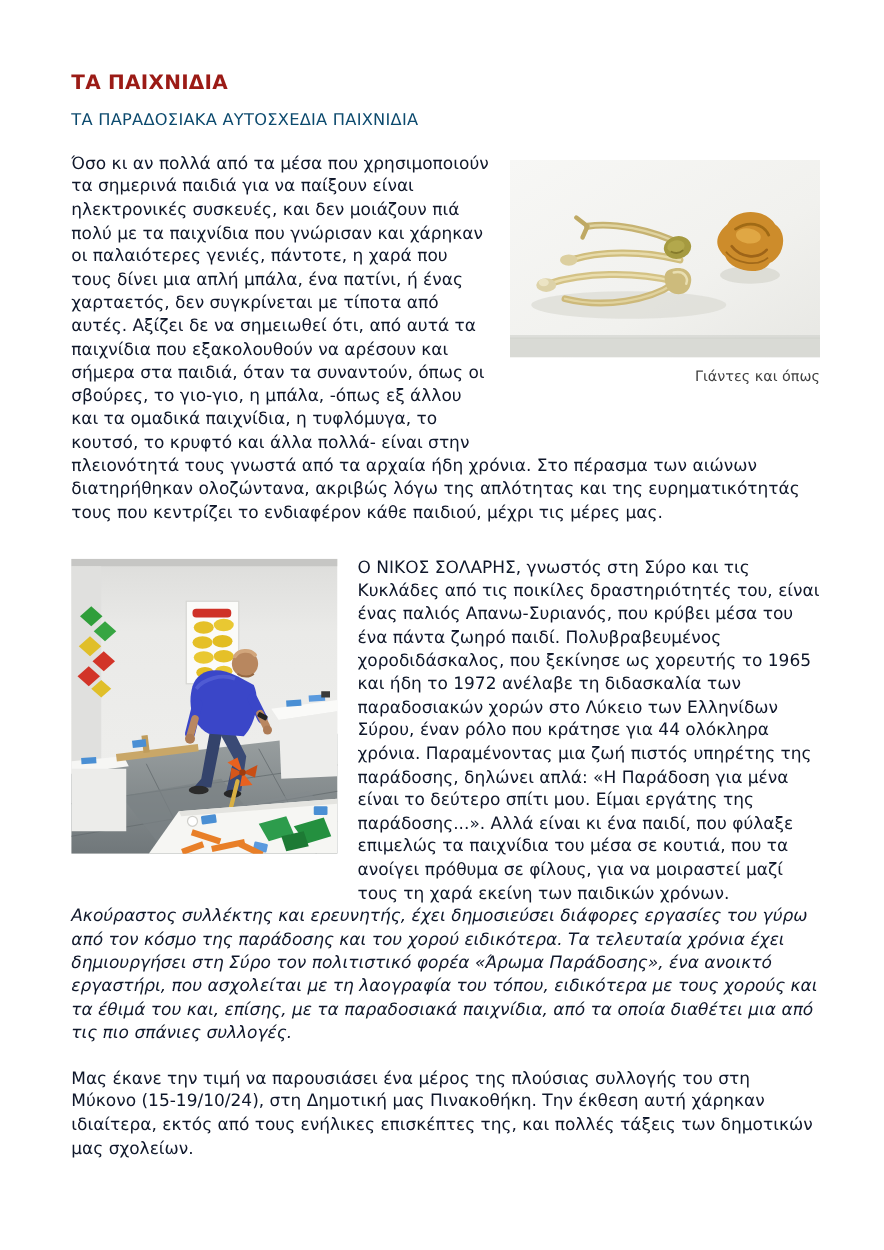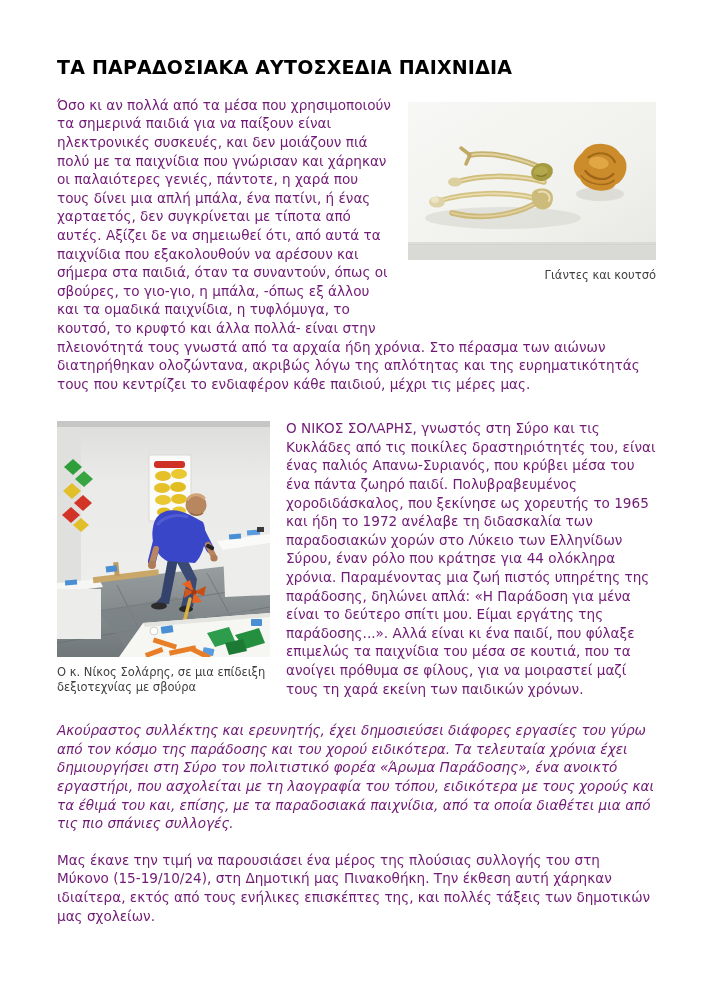--- a/index.html
+++ b/index.html
@@ -12,26 +12,26 @@
     padding:56px 51px 0 57px;
     font-family:"DejaVu Sans","Liberation Sans",sans-serif;
     color:#3a3a3a;
     overflow:hidden;
   }
   h1.title{
     font-size:16px;line-height:1.2;font-weight:bold;
     color:#9b1b16;margin:0 0 14px 0;letter-spacing:.2px;
   }
   h2.subtitle{
-    font-size:19px;line-height:1.2;font-weight:bold;
-    color:#000000;margin:0 0 17px 0;letter-spacing:.2px;
+    font-size:13px;line-height:1.2;font-weight:normal;
+    color:#0c4a6e;margin:0 0 17px 0;letter-spacing:.2px;
   }
   p.body{
     font-size:13.6px;line-height:18.6px;
-    margin:0;color:#701a75;
+    margin:0;color:#0f172a;
     text-align:left;
   }
   p.body + p.body{margin-top:18px;}
   section{margin:0;}
   .sect-intro{margin-bottom:26px;}
   figure{margin:0;padding:0;}
   .fig-right{
     float:right;
     width:248px;
     margin:6px 0 42px 14px;
@@ -51,20 +51,21 @@
   .fig-left figcaption{text-align:left;}
   .clear{clear:both;font-style:italic;}
   .sect-solaris::after{content:"";display:block;clear:both;}
   .para-collector{margin-top:0;}
 </style>
 </head>
 <body>
 
 <div class="page">
 
+  <h1 class="title">ΤΑ ΠΑΙΧΝΙΔΙΑ</h1>
   <h2 class="subtitle">ΤΑ ΠΑΡΑΔΟΣΙΑΚΑ ΑΥΤΟΣΧΕΔΙΑ ΠΑΙΧΝΙΔΙΑ</h2>
 
   <section class="sect-intro">
     <figure class="fig-right">
       <div class="photo">
 
         <svg width="248" height="158" viewBox="0 0 248 158" xmlns="http://www.w3.org/2000/svg">
           <defs>
             <linearGradient id="bg1" x1="0" y1="0" x2="1" y2="1">
               <stop offset="0" stop-color="#f7f7f5"></stop>
@@ -108,21 +109,21 @@
 
           <g transform="translate(192,66) rotate(8)">
             <path d="M-20,-12 C-15,-26 9,-29 18,-17 C30,-11 28,8 18,14 C13,26 -12,25 -18,14 C-30,6 -27,-4 -20,-12 Z" fill="#cd8c2b"></path>
             <path d="M-13,-9 C-4,-17 8,-17 14,-8" stroke="#a06a15" stroke-width="2.2" fill="none" stroke-linecap="round"></path>
             <path d="M-14,5 C-6,13 8,13 14,4" stroke="#9e6418" stroke-width="2.2" fill="none" stroke-linecap="round"></path>
             <ellipse cx="-2" cy="-5" rx="10" ry="6" fill="#e3ac49" opacity="0.85"></ellipse>
             <path d="M-18,10 C-10,18 8,19 16,10" stroke="#8f5a12" stroke-width="1.4" fill="none" opacity="0.7"></path>
           </g>
         </svg>
       </div>
-      <figcaption>Γιάντες και κουτσό</figcaption>
+      <figcaption>Γιάντες και όπως</figcaption>
     </figure>
     <p class="body">Όσο κι αν πολλά από τα μέσα που χρησιμοποιούν τα σημερινά παιδιά για να παίξουν είναι ηλεκτρονικές συσκευές, και δεν μοιάζουν πιά πολύ με τα παιχνίδια που γνώρισαν και χάρηκαν οι παλαιότερες γενιές, πάντοτε, η χαρά που τους δίνει μια απλή μπάλα, ένα πατίνι, ή ένας χαρταετός, δεν συγκρίνεται με τίποτα από αυτές. Αξίζει δε να σημειωθεί ότι, από αυτά τα παιχνίδια που εξακολουθούν να αρέσουν και σήμερα στα παιδιά, όταν τα συναντούν, όπως οι σβούρες, το γιο-γιο, η μπάλα, -όπως εξ άλλου και τα ομαδικά παιχνίδια, η τυφλόμυγα, το κουτσό, το κρυφτό και άλλα πολλά- είναι στην πλειονότητά τους γνωστά από τα αρχαία ήδη χρόνια. Στο πέρασμα των αιώνων διατηρήθηκαν ολοζώντανα, ακριβώς λόγω της απλότητας και της ευρηματικότητάς τους που κεντρίζει το ενδιαφέρον κάθε παιδιού, μέχρι τις μέρες μας.</p>
   </section>
 
   <section class="sect-solaris">
     <figure class="fig-left">
       <div class="photo">
 
         <svg width="213" height="236" viewBox="0 0 213 236" xmlns="http://www.w3.org/2000/svg">
           <defs>
@@ -241,21 +242,20 @@
               <rect x="112" y="227" width="27" height="5" transform="rotate(-12 125 229)"></rect>
               <rect x="134" y="230" width="20" height="5" transform="rotate(26 144 232)"></rect>
               <rect x="88" y="229" width="18" height="5" transform="rotate(-20 97 231)"></rect>
             </g>
             <polygon points="150,212 172,206 178,220 158,226" fill="#2d9c4c"></polygon>
             <polygon points="178,214 202,207 208,222 188,228" fill="#24903f"></polygon>
             <polygon points="168,222 186,218 190,230 172,234" fill="#1d7a34"></polygon>
           </g>
         </svg>
       </div>
-      <figcaption>Ο κ. Νίκος Σολάρης, σε μια επίδειξη δεξιοτεχνίας με σβούρα</figcaption>
     </figure>
     <p class="body">Ο ΝΙΚΟΣ ΣΟΛΑΡΗΣ, γνωστός στη Σύρο και τις Κυκλάδες από τις ποικίλες δραστηριότητές του, είναι ένας παλιός Απανω-Συριανός, που κρύβει μέσα του ένα πάντα ζωηρό παιδί. Πολυβραβευμένος χοροδιδάσκαλος, που ξεκίνησε ως χορευτής το 1965 και ήδη το 1972 ανέλαβε τη διδασκαλία των παραδοσιακών χορών στο Λύκειο των Ελληνίδων Σύρου, έναν ρόλο που κράτησε για 44 ολόκληρα χρόνια. Παραμένοντας μια ζωή πιστός υπηρέτης της παράδοσης, δηλώνει απλά: «Η Παράδοση για μένα είναι το δεύτερο σπίτι μου. Είμαι εργάτης της παράδοσης...». Αλλά είναι κι ένα παιδί, που φύλαξε επιμελώς τα παιχνίδια του μέσα σε κουτιά, που τα ανοίγει πρόθυμα σε φίλους, για να μοιραστεί μαζί τους τη χαρά εκείνη των παιδικών χρόνων.</p>
   </section>
 
   <p class="body clear para-collector">Ακούραστος συλλέκτης και ερευνητής, έχει δημοσιεύσει διάφορες εργασίες του γύρω από τον κόσμο της παράδοσης και του χορού ειδικότερα. Τα τελευταία χρόνια έχει δημιουργήσει στη Σύρο τον πολιτιστικό φορέα «Άρωμα Παράδοσης», ένα ανοικτό εργαστήρι, που ασχολείται με τη λαογραφία του τόπου, ειδικότερα με τους χορούς και τα έθιμά του και, επίσης, με τα παραδοσιακά παιχνίδια, από τα οποία διαθέτει μια από τις πιο σπάνιες συλλογές.</p>
   <p class="body">Μας έκανε την τιμή να παρουσιάσει ένα μέρος της πλούσιας συλλογής του στη Μύκονο (15-19/10/24), στη Δημοτική μας Πινακοθήκη. Την έκθεση αυτή χάρηκαν ιδιαίτερα, εκτός από τους ενήλικες επισκέπτες της, και πολλές τάξεις των δημοτικών μας σχολείων.</p>
 
 </div>
 
 </body></html>

